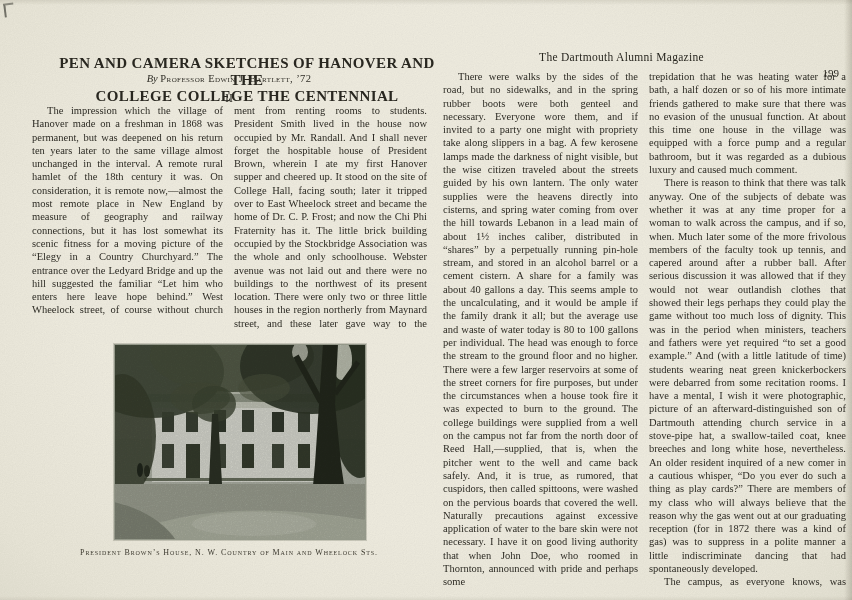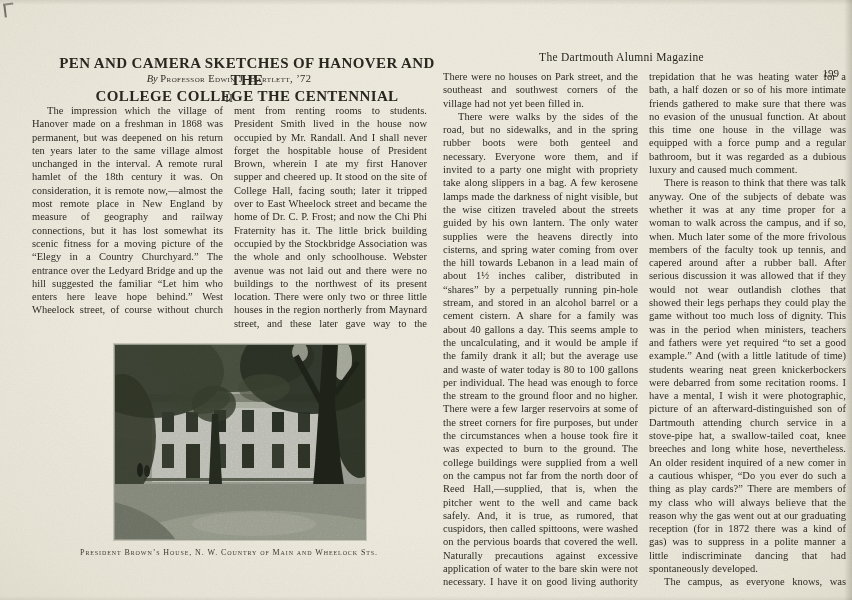--- a/index.html
+++ b/index.html
@@ -139,21 +139,20 @@
     </div>
     <figcaption class="caption">President Brown’s House, N. W. Country of Main and Wheelock Sts.</figcaption>
   </figure>
 
   <header class="mag-header">
     <div class="mag-title">The Dartmouth Alumni Magazine</div>
     <div class="page-number">199</div>
   </header>
 
   <div class="col colC">
-    <p class="cont">There were no houses on Park street, and the southeast and southwest corners of the village had not yet been filled in.</p>
     <p>There were walks by the sides of the road, but no sidewalks, and in the spring rubber boots were both genteel and necessary. Everyone wore them, and if invited to a party one might with propriety take along slippers in a bag. A few kerosene lamps made the darkness of night visible, but the wise citizen traveled about the streets guided by his own lantern. The only water supplies were the heavens directly into cisterns, and spring water coming from over the hill towards Lebanon in a lead main of about 1½ inches caliber, distributed in “shares” by a perpetually running pin-hole stream, and stored in an alcohol barrel or a cement cistern. A share for a family was about 40 gallons a day. This seems ample to the uncalculating, and it would be ample if the family drank it all; but the average use and waste of water today is 80 to 100 gallons per individual. The head was enough to force the stream to the ground floor and no higher. There were a few larger reservoirs at some of the street corners for fire purposes, but under the circumstances when a house took fire it was expected to burn to the ground. The college buildings were supplied from a well on the campus not far from the north door of Reed Hall,—supplied, that is, when the pitcher went to the well and came back safely. And, it is true, as rumored, that cuspidors, then called spittoons, were washed on the pervious boards that covered the well. Naturally precautions against excessive application of water to the bare skin were not necessary. I have it on good living authority that when John Doe, who roomed in Thornton, announced with pride and perhaps some</p>
   </div>
 
   <div class="col colD">
     <p class="cont">trepidation that he was heating water for a bath, a half dozen or so of his more intimate friends gathered to make sure that there was no evasion of the unusual function. At about this time one house in the village was equipped with a force pump and a regular bathroom, but it was regarded as a dubious luxury and caused much comment.</p>
     <p>There is reason to think that there was talk anyway. One of the subjects of debate was whether it was at any time proper for a woman to walk across the campus, and if so, when. Much later some of the more frivolous members of the faculty took up tennis, and capered around after a rubber ball. After serious discussion it was allowed that if they would not wear outlandish clothes that showed their legs perhaps they could play the game without too much loss of dignity. This was in the period when ministers, teachers and fathers were yet required “to set a good example.” And (with a little latitude of time) students wearing neat green knickerbockers were debarred from some recitation rooms. I have a mental, I wish it were photographic, picture of an afterward-distinguished son of Dartmouth attending church service in a stove-pipe hat, a swallow-tailed coat, knee breeches and long white hose, nevertheless. An older resident inquired of a new comer in a cautious whisper, “Do you ever do such a thing as play cards?” There are members of my class who will always believe that the reason why the gas went out at our graduating reception (for in 1872 there was a kind of gas) was to suppress in a polite manner a little indiscriminate dancing that had spontaneously developed.</p>
     <p>The campus, as everyone knows, was fenced. It yielded a fair crop of hay</p>
   </div>
 
   <svg class="texture" width="852" height="600">

